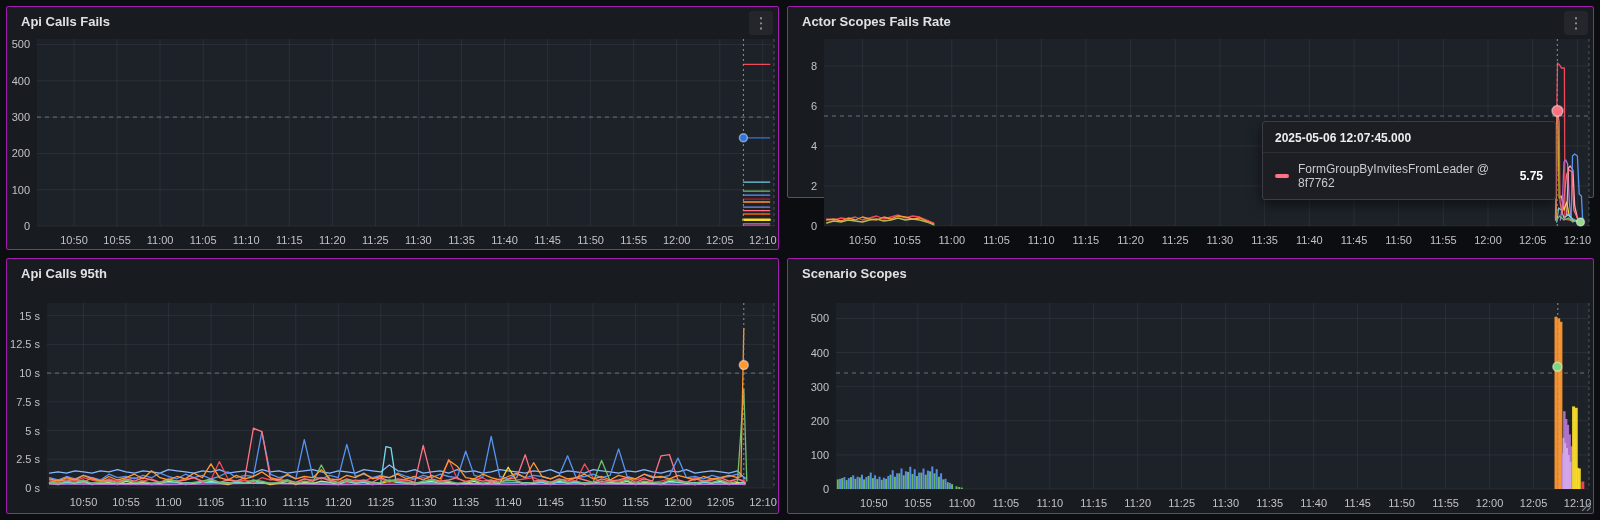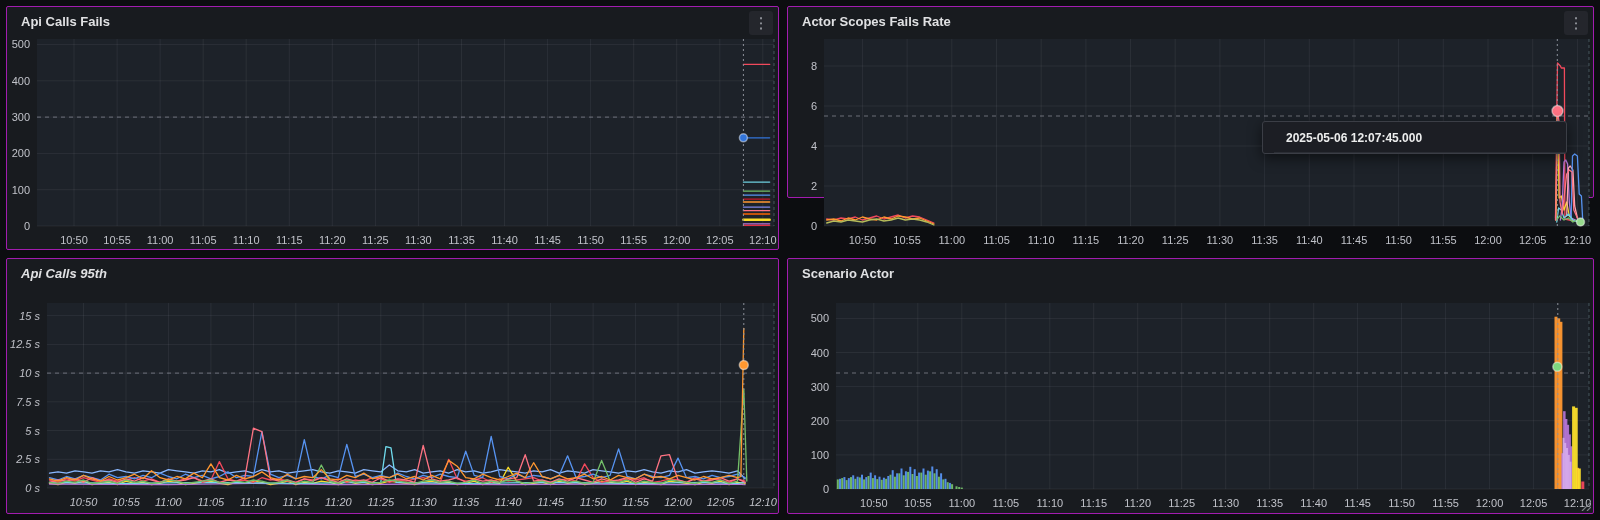--- a/index.html
+++ b/index.html
@@ -1,28 +1,28 @@
 <!DOCTYPE html>
 <html><head>
 <meta charset="utf-8">
 <style>
   html,body{margin:0;padding:0;background:#0c0d10;width:1600px;height:520px;
     font-family:"Liberation Sans",sans-serif;position:relative;overflow:hidden;}
   .panel{position:absolute;background:#181b1f;border:1px solid #a21caf;border-radius:2px;box-sizing:border-box;}
   .p1{left:6px;top:6px;width:773px;height:244px;}
   .p2{left:787px;top:6px;width:807px;height:192px;}
-  .p3{left:6px;top:258px;width:773px;height:256px;font-style:italic;}
+  .p3{left:6px;top:258px;width:773px;height:256px;}
   .p4{left:787px;top:258px;width:807px;height:256px;}
   .panel-title{position:absolute;left:14px;top:7px;color:#e0e1e3;font-size:13px;font-weight:700;z-index:2;cursor:pointer;}
   .kebab{position:absolute;right:5px;top:4px;width:24px;height:24px;border-radius:3px;background:#24262c;
     display:flex;align-items:center;justify-content:center;z-index:3;color:#a5a9b0;font-size:15px;cursor:pointer;}
   svg.chart{position:absolute;left:0;top:0;z-index:1;}
   text.tick{fill:#c0c2c9;font-size:11px;font-family:"Liberation Sans",sans-serif;}
   .tooltip{position:absolute;left:1262px;top:121px;width:292px;background:#1c1e24;border:1px solid #3b3e46;
-    border-radius:3px;box-shadow:0 4px 14px rgba(0,0,0,.55);z-index:10;font-size:12px;padding-left:11px;}
+    border-radius:3px;box-shadow:0 4px 14px rgba(0,0,0,.55);z-index:10;font-size:12px;}
   .tooltip-header{padding:9px 12px 7px 12px;color:#eceded;font-weight:700;border-bottom:1px solid #2b2e35;}
   .tooltip-row{display:flex;align-items:center;gap:9px;padding:9px 12px;color:#c9cacd;}
   .swatch{width:14px;height:4px;border-radius:2px;flex:none;background:#FF7383;}
   .tooltip-value{margin-left:auto;font-weight:700;color:#ffffff;}
   .resize-handle{position:absolute;right:2px;bottom:2px;z-index:3;cursor:nwse-resize;}
 </style>
 </head>
 <body>
 
 <div class="panel p1">
@@ -230,21 +230,21 @@
       <polyline points="42.5,218.7 51.0,221.0 59.5,217.5 68.0,219.8 76.5,216.4 85.0,218.7 93.5,221.0 102.0,215.2 110.5,218.7 119.0,217.5 127.5,219.8 136.0,216.4 144.5,218.7 153.0,214.1 161.4,217.5 169.9,219.8 178.4,215.2 186.9,218.7 195.4,216.4 203.9,219.8 212.4,217.5 220.9,212.9 229.4,218.7 237.9,216.4 246.4,217.5 254.9,172.7 263.4,215.2 271.9,218.7 280.4,216.4 288.8,219.8 297.3,180.7 305.8,217.5 314.3,219.8 322.8,216.4 331.3,218.7 339.8,185.3 348.3,217.5 356.8,215.2 365.3,218.7 373.8,216.4 382.3,218.7 390.8,214.1 399.3,217.5 407.7,219.8 416.2,216.4 424.7,218.7 433.2,215.2 441.7,217.5 450.2,218.7 458.7,192.2 467.2,216.4 475.7,218.7 484.2,177.3 492.7,217.5 501.2,219.8 509.7,215.2 518.2,218.7 526.6,216.4 535.1,217.5 543.6,219.8 552.1,216.4 560.6,196.8 569.1,218.7 577.6,217.5 586.1,215.2 594.6,218.7 603.1,216.4 611.6,189.9 620.1,217.5 628.6,219.8 637.1,215.2 645.6,217.5 654.0,218.7 662.5,216.4 671.0,199.1 679.5,218.7 688.0,217.5 696.5,219.8 705.0,216.4 713.5,218.7 722.0,217.5 730.5,215.2 738.1,218.7" fill="none" stroke="#5794F2" stroke-width="1.3" stroke-linejoin="round" stroke-linecap="round"></polyline>
       <polyline points="42.5,223.3 51.0,221.0 59.5,222.1 68.0,219.8 76.5,223.3 85.0,218.7 93.5,222.1 102.0,221.0 110.5,223.3 119.0,219.8 127.5,222.1 136.0,218.7 144.5,221.0 153.0,223.3 161.4,219.8 169.9,222.1 178.4,221.0 186.9,218.7 195.4,222.1 203.9,219.8 212.4,223.3 220.9,221.0 229.4,222.1 237.9,218.7 246.4,169.2 254.9,172.7 263.4,219.8 271.9,222.1 280.4,221.0 288.8,223.3 297.3,219.8 305.8,222.1 314.3,218.7 322.8,221.0 331.3,223.3 339.8,219.8 348.3,222.1 356.8,221.0 365.3,223.3 373.8,218.7 382.3,222.1 390.8,219.8 399.3,221.0 407.7,223.3 416.2,186.5 424.7,219.8 433.2,222.1 441.7,221.0 450.2,218.7 458.7,223.3 467.2,219.8 475.7,222.1 484.2,221.0 492.7,223.3 501.2,219.8 509.7,218.7 518.2,195.7 526.6,222.1 535.1,221.0 543.6,223.3 552.1,219.8 560.6,222.1 569.1,218.7 577.6,221.0 586.1,223.3 594.6,219.8 603.1,222.1 611.6,221.0 620.1,218.7 628.6,223.3 637.1,219.8 645.6,222.1 654.0,196.8 662.5,195.7 671.0,221.0 679.5,223.3 688.0,219.8 696.5,222.1 705.0,221.0 713.5,218.7 722.0,222.1 730.5,219.8 738.1,223.3" fill="none" stroke="#FF7383" stroke-width="1.3" stroke-linejoin="round" stroke-linecap="round"></polyline>
       <polyline points="42.5,223.3 51.0,224.4 59.5,222.1 68.0,223.3 76.5,221.0 85.0,224.4 93.5,223.3 102.0,222.1 110.5,224.4 119.0,221.0 127.5,223.3 136.0,222.1 144.5,224.4 153.0,223.3 161.4,221.0 169.9,222.1 178.4,224.4 186.9,223.3 195.4,222.1 203.9,221.0 212.4,223.3 220.9,224.4 229.4,222.1 237.9,223.3 246.4,221.0 254.9,222.1 263.4,224.4 271.9,223.3 280.4,221.0 288.8,224.4 297.3,222.1 305.8,223.3 314.3,206.0 322.8,222.1 331.3,224.4 339.8,221.0 348.3,223.3 356.8,222.1 365.3,224.4 373.8,223.3 382.3,221.0 390.8,222.1 399.3,223.3 407.7,224.4 416.2,222.1 424.7,221.0 433.2,223.3 441.7,222.1 450.2,224.4 458.7,223.3 467.2,221.0 475.7,224.4 484.2,222.1 492.7,223.3 501.2,221.0 509.7,222.1 518.2,224.4 526.6,223.3 535.1,222.1 543.6,224.4 552.1,221.0 560.6,223.3 569.1,222.1 577.6,224.4 586.1,223.3 594.6,201.4 603.1,222.1 611.6,223.3 620.1,221.0 628.6,224.4 637.1,222.1 645.6,223.3 654.0,224.4 662.5,221.0 671.0,222.1 679.5,223.3 688.0,224.4 696.5,222.1 705.0,223.3 713.5,221.0 722.0,224.4 730.5,222.1 736.8,130.2 739.8,222.1" fill="none" stroke="#73BF69" stroke-width="1.3" stroke-linejoin="round" stroke-linecap="round"></polyline>
       <polyline points="42.5,219.8 51.0,222.1 59.5,218.7 68.0,221.0 76.5,216.4 85.0,219.8 93.5,222.1 102.0,217.5 110.5,221.0 119.0,218.7 127.5,215.2 136.0,219.8 144.5,211.8 153.0,218.7 161.4,221.0 169.9,217.5 178.4,219.8 186.9,214.1 195.4,218.7 203.9,204.9 212.4,218.7 220.9,221.0 229.4,216.4 237.9,219.8 246.4,217.5 254.9,212.9 263.4,218.7 271.9,221.0 280.4,215.2 288.8,219.8 297.3,217.5 305.8,218.7 314.3,210.6 322.8,219.8 331.3,221.0 339.8,216.4 348.3,218.7 356.8,214.1 365.3,219.8 373.8,217.5 382.3,218.7 390.8,215.2 399.3,219.8 407.7,217.5 416.2,221.0 424.7,216.4 433.2,219.8 441.7,201.4 450.2,207.2 458.7,218.7 467.2,219.8 475.7,215.2 484.2,218.7 492.7,221.0 501.2,217.5 509.7,214.1 518.2,218.7 526.6,203.7 535.1,217.5 543.6,219.8 552.1,216.4 560.6,219.8 569.1,218.7 577.6,215.2 586.1,219.8 594.6,217.5 603.1,221.0 611.6,216.4 620.1,218.7 628.6,219.8 637.1,215.2 645.6,218.7 654.0,217.5 662.5,219.8 671.0,216.4 679.5,218.7 688.0,221.0 696.5,217.5 705.0,219.8 713.5,218.7 722.0,216.4 730.5,218.7 733.9,217.5 736.8,69.3" fill="none" stroke="#FF9830" stroke-width="1.3" stroke-linejoin="round" stroke-linecap="round"></polyline>
       <line x1="736.8" x2="736.8" y1="44" y2="229" stroke="#8d929b" stroke-dasharray="2,3"></line>
       <circle cx="736.8" cy="106.0" r="4.5" fill="#FF9830" stroke="rgba(255,255,255,0.45)" stroke-width="1.5"></circle>
     </svg>
 </div>
 
 <div class="panel p4">
-  <div class="panel-title">Scenario Actor</div>
+  <div class="panel-title">Scenario Scopes</div>
   <svg class="chart" width="807" height="256" viewBox="0 0 807 256">
       <rect x="48" y="44" width="753" height="186" fill="#1d2229"></rect>
       <line x1="48" x2="801" y1="230.0" y2="230.0" stroke="rgba(204,204,220,0.08)"></line>
       <text class="tick" x="41" y="234" text-anchor="end">0</text>
       <line x1="48" x2="801" y1="195.9" y2="195.9" stroke="rgba(204,204,220,0.08)"></line>
       <text class="tick" x="41" y="199.9" text-anchor="end">100</text>
       <line x1="48" x2="801" y1="161.7" y2="161.7" stroke="rgba(204,204,220,0.08)"></line>
       <text class="tick" x="41" y="165.7" text-anchor="end">200</text>
       <line x1="48" x2="801" y1="127.6" y2="127.6" stroke="rgba(204,204,220,0.08)"></line>
       <text class="tick" x="41" y="131.6" text-anchor="end">300</text>
@@ -367,13 +367,18 @@
       <line x1="769.8" x2="769.8" y1="44" y2="230" stroke="#8d929b" stroke-dasharray="2,3"></line>
       <circle cx="769.3" cy="107.8" r="4.5" fill="#7ED67E" stroke="rgba(255,255,255,0.45)" stroke-width="1.5"></circle>
     </svg>
   <svg class="resize-handle" width="10" height="10">
     <path d="M10 1 L1 10 M10 6 L6 10" stroke="#7b7f86" stroke-width="1.2" fill="none"></path>
   </svg>
 </div>
 
 <div class="tooltip">
   <div class="tooltip-header">2025-05-06 12:07:45.000</div>
+  <div class="tooltip-row">
+    <span class="swatch" style="background: rgb(255, 115, 131);"></span>
+    <span>FormGroupByInvitesFromLeader @ 8f7762</span>
+    <span class="tooltip-value">5.75</span>
+  </div>
 </div>
 
 </body></html>

